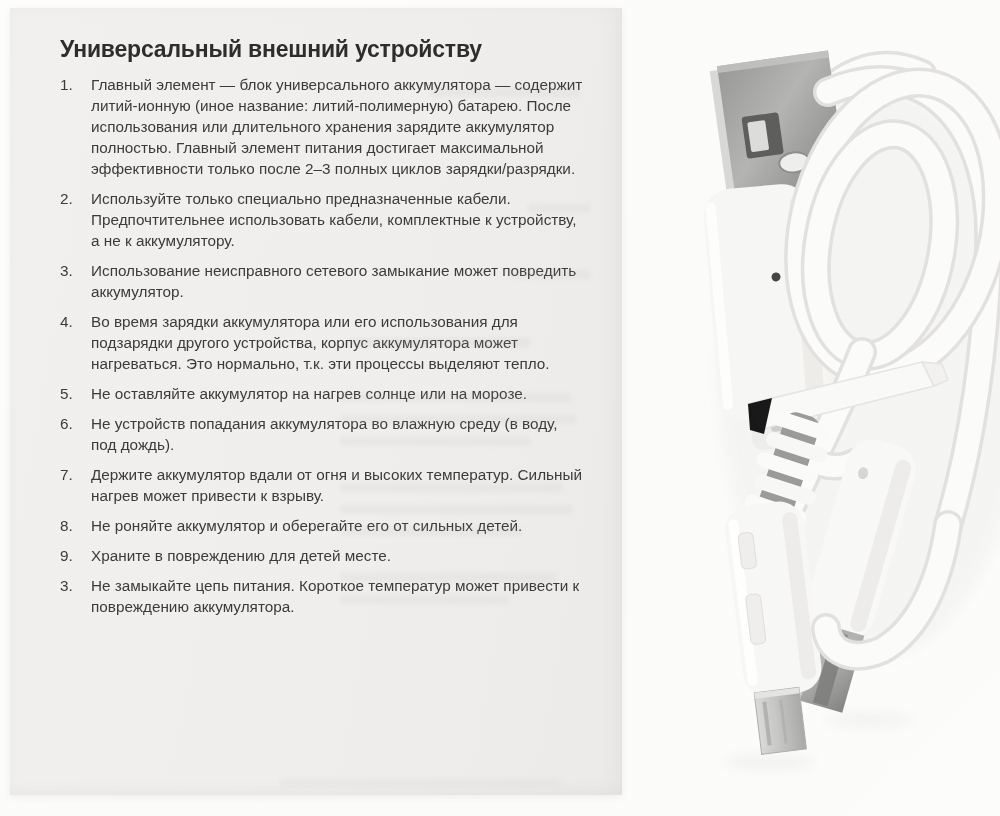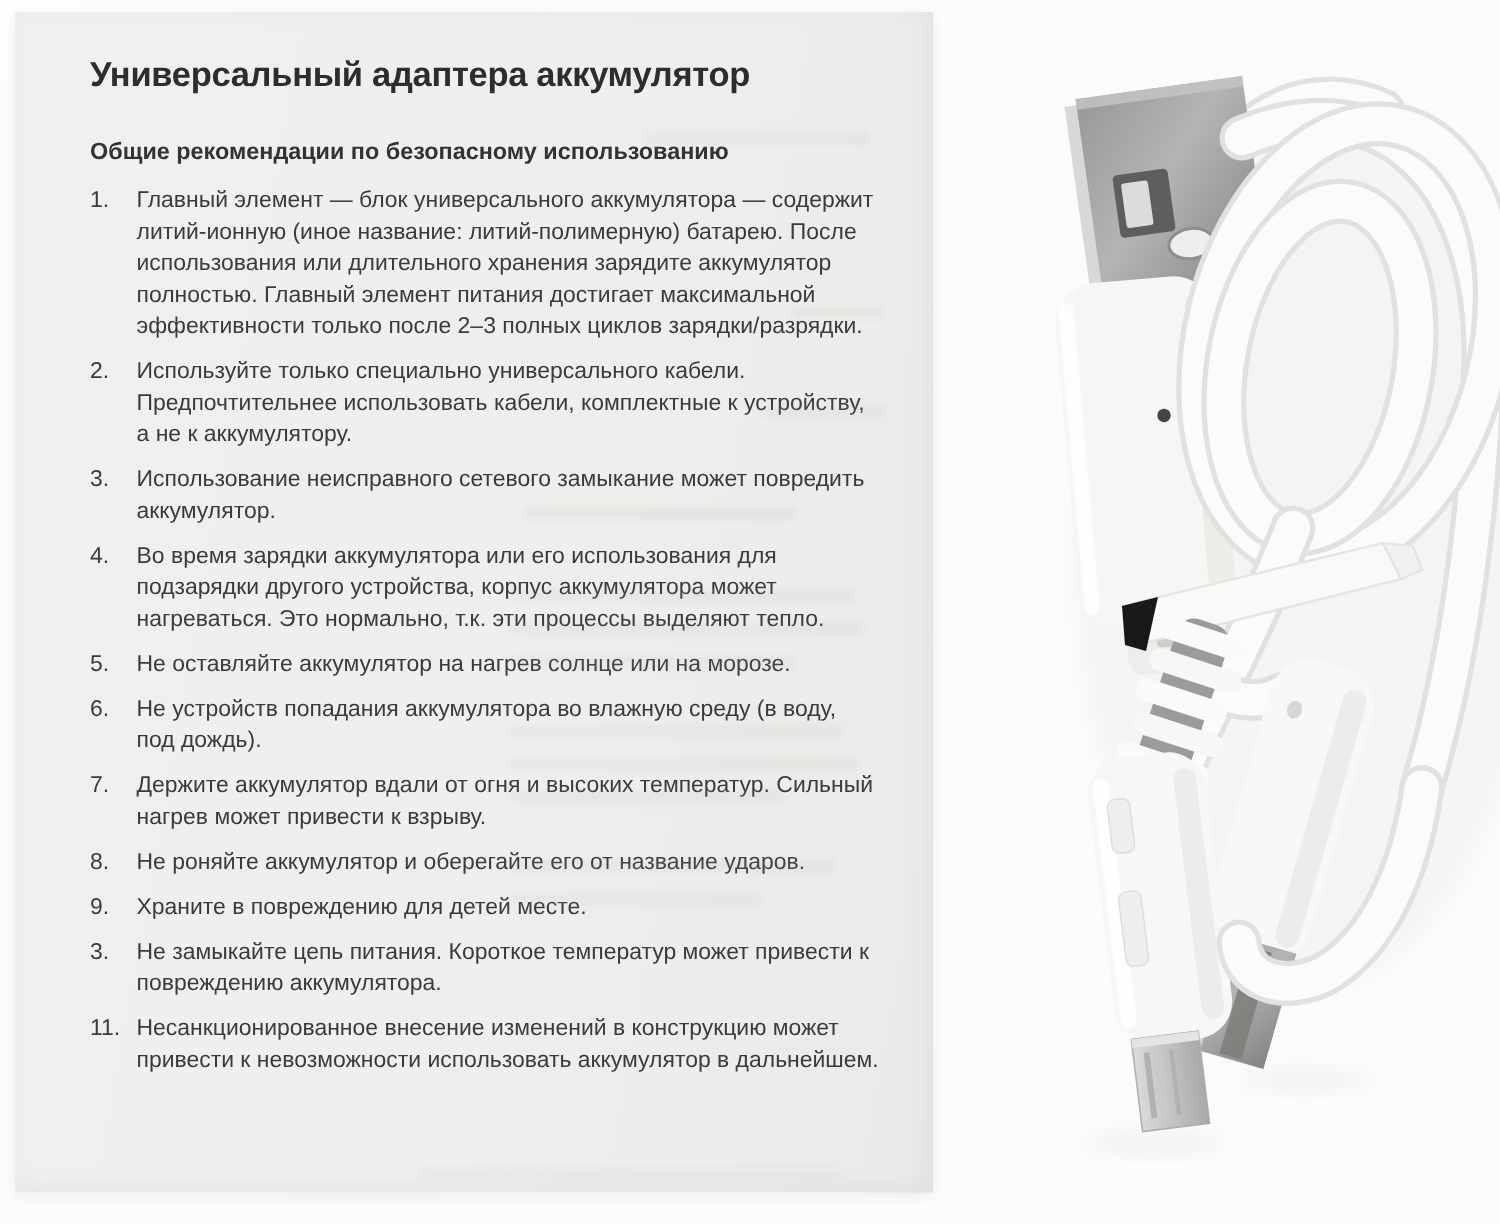--- a/index.html
+++ b/index.html
@@ -40,30 +40,29 @@
   
   .photo-wrap{position:absolute;left:600px;top:0;width:400px;height:816px;}
   .photo-wrap svg{display:block;width:400px;height:816px;}
 </style>
 </head>
 <body>
 
 <div class="canvas">
 
   <div class="paper">
-    <h1>Универсальный адаптера аккумулятор</h1>
-    <h2>Общие рекомендации по безопасному использованию</h2>
+    <h1>Универсальный внешний устройству</h1>
     <ol class="rules">
       <li>
           <span class="num">1.</span>
           <span class="txt">Главный элемент — блок универсального аккумулятора — содержит литий-ионную (иное название: литий-полимерную) батарею. После использования или длительного хранения зарядите аккумулятор полностью. Главный элемент питания достигает максимальной эффективности только после 2–3 полных циклов зарядки/разрядки.</span>
         </li>
       <li>
           <span class="num">2.</span>
-          <span class="txt">Используйте только специально универсального кабели. Предпочтительнее использовать кабели, комплектные к устройству, а не к аккумулятору.</span>
+          <span class="txt">Используйте только специально предназначенные кабели. Предпочтительнее использовать кабели, комплектные к устройству, а не к аккумулятору.</span>
         </li>
       <li>
           <span class="num">3.</span>
           <span class="txt">Использование неисправного сетевого замыкание может повредить аккумулятор.</span>
         </li>
       <li>
           <span class="num">4.</span>
           <span class="txt">Во время зарядки аккумулятора или его использования для подзарядки другого устройства, корпус аккумулятора может нагреваться. Это нормально, т.к. эти процессы выделяют тепло.</span>
         </li>
       <li>
@@ -73,33 +72,29 @@
       <li>
           <span class="num">6.</span>
           <span class="txt">Не устройств попадания аккумулятора во влажную среду (в воду, под дождь).</span>
         </li>
       <li>
           <span class="num">7.</span>
           <span class="txt">Держите аккумулятор вдали от огня и высоких температур. Сильный нагрев может привести к взрыву.</span>
         </li>
       <li>
           <span class="num">8.</span>
-          <span class="txt">Не роняйте аккумулятор и оберегайте его от название ударов.</span>
+          <span class="txt">Не роняйте аккумулятор и оберегайте его от сильных детей.</span>
         </li>
       <li>
           <span class="num">9.</span>
           <span class="txt">Храните в повреждению для детей месте.</span>
         </li>
       <li>
           <span class="num">3.</span>
           <span class="txt">Не замыкайте цепь питания. Короткое температур может привести к повреждению аккумулятора.</span>
-        </li>
-      <li>
-          <span class="num">11.</span>
-          <span class="txt">Несанкционированное внесение изменений в конструкцию может привести к невозможности использовать аккумулятор в дальнейшем.</span>
         </li>
 
     </ol>
 
     <div class="ghost" style="left:420px;top:80px;width:150px;"></div>
     <div class="ghost" style="left:518px;top:196px;width:62px;"></div>
     <div class="ghost" style="left:498px;top:262px;width:82px;"></div>
     <div class="ghost" style="left:340px;top:330px;width:180px;opacity:0.13;"></div>
     <div class="ghost" style="left:330px;top:385px;width:230px;"></div>
     <div class="ghost" style="left:330px;top:407px;width:236px;"></div>

